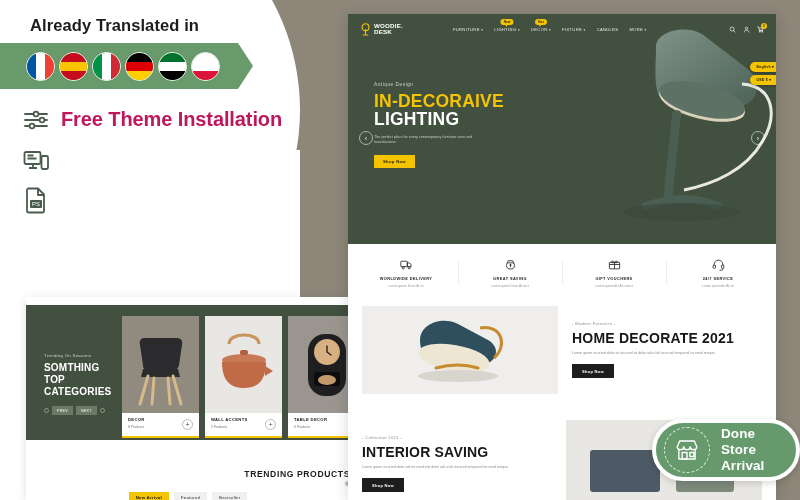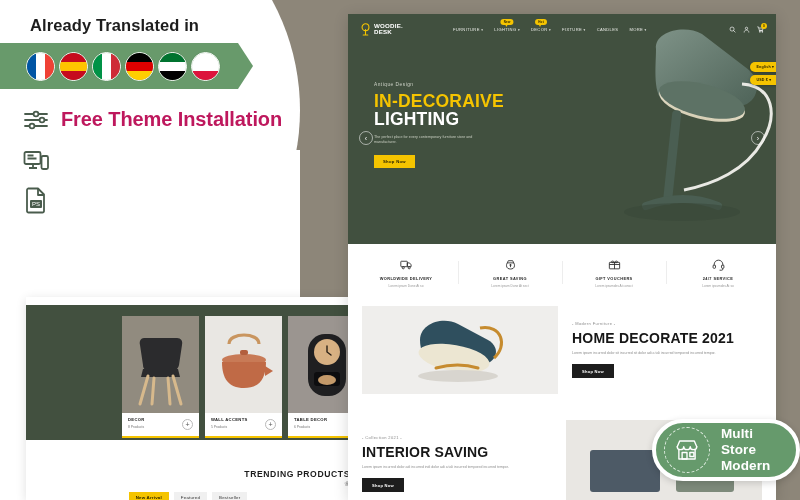--- a/index.html
+++ b/index.html
@@ -278,20 +278,30 @@
               <text x="14" y="20.3" font-size="6" text-anchor="middle" fill="#fff" font-family="Liberation Sans, sans-serif" stroke="none">PS</text>
             </svg>
           </span>
         </div>
       </div>
   </div>
 
   <div class="cat-mock">
     <div class="cat-dark"></div>
 
+    <div class="cat-left">
+      <div class="cat-eyebrow">Trending On Seasons</div>
+      <div class="cat-head">SOMTHING TOP CATEGORIES</div>
+      <div class="cat-nav">
+        <s></s>
+        <b>PREV</b>
+        <b>NEXT</b>
+        <s></s>
+      </div>
+    </div>
 
     <div class="cat-cards" id="cat-cards">
         <div class="cat-card">
           <div class="cat-img">
             <svg viewBox="0 0 77 97" style="width:100%;height:100%;display:block">
               <rect width="77" height="97" fill="#918b7f"></rect>
               <path d="M22 22h33c4 0 6 3 5 7l-3 20c-1 4-4 6-8 6H28c-4 0-7-2-7-6l-3-20c-1-4 1-7 4-7z" fill="#2b2b2d"></path>
               <path d="M21 53h35l2 8H19z" fill="#2b2b2d"></path>
               <path d="M26 60l-8 28M51 60l8 28M32 62l-2 26M46 62l2 26" stroke="#d7b98c" stroke-width="3" stroke-linecap="round"></path>
             </svg>
@@ -530,18 +540,18 @@
     <div class="ms-ico">
       <svg viewBox="0 0 32 32" fill="none" stroke="currentColor" stroke-width="1.7" stroke-linecap="round" stroke-linejoin="round">
         <path d="M4 12 L7 5 H25 L28 12"></path>
         <path d="M4 12c0 2.2 1.8 3.6 4 3.6S12 14.2 12 12c0 2.2 1.8 3.6 4 3.6s4-1.4 4-3.6c0 2.2 1.8 3.6 4 3.6s4-1.4 4-3.6"></path>
         <path d="M6 16v11h20V16"></path>
         <rect x="10" y="19" width="6" height="8"></rect>
         <rect x="19.5" y="19" width="5" height="5"></rect>
       </svg>
     </div>
     <div class="ms-txt">
-      <span>Multi Store</span><br>
-      <span>Modern</span>
+      <span>Done Store</span><br>
+      <span>Arrival</span>
     </div>
   </div>
 
 </div>
 
 </body></html>

